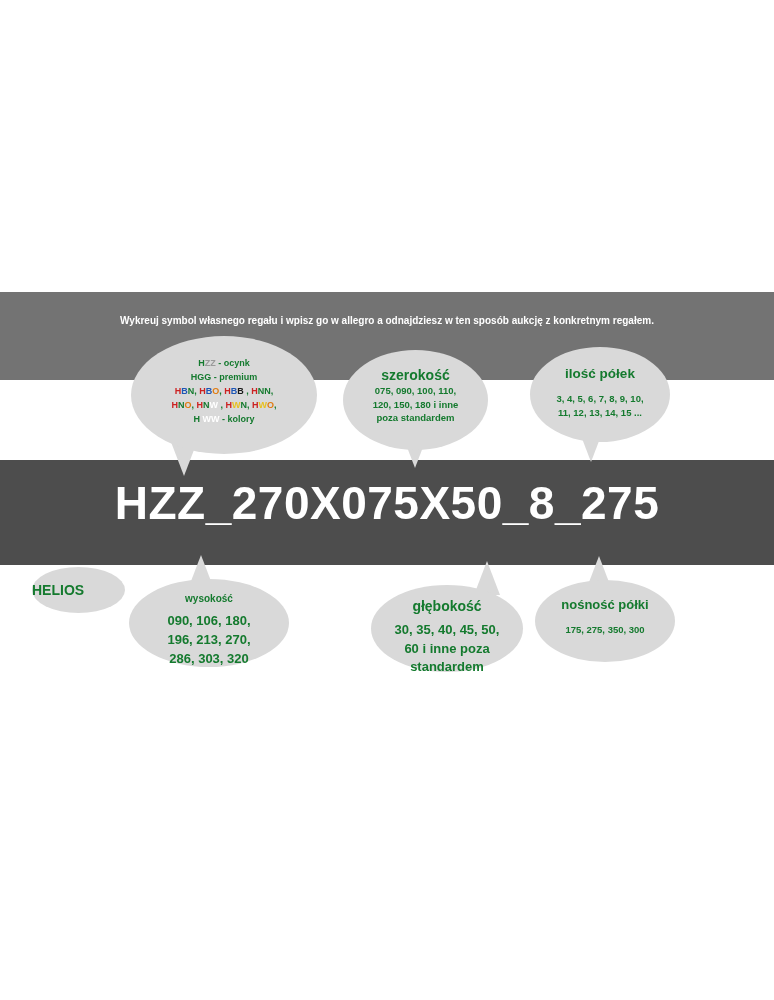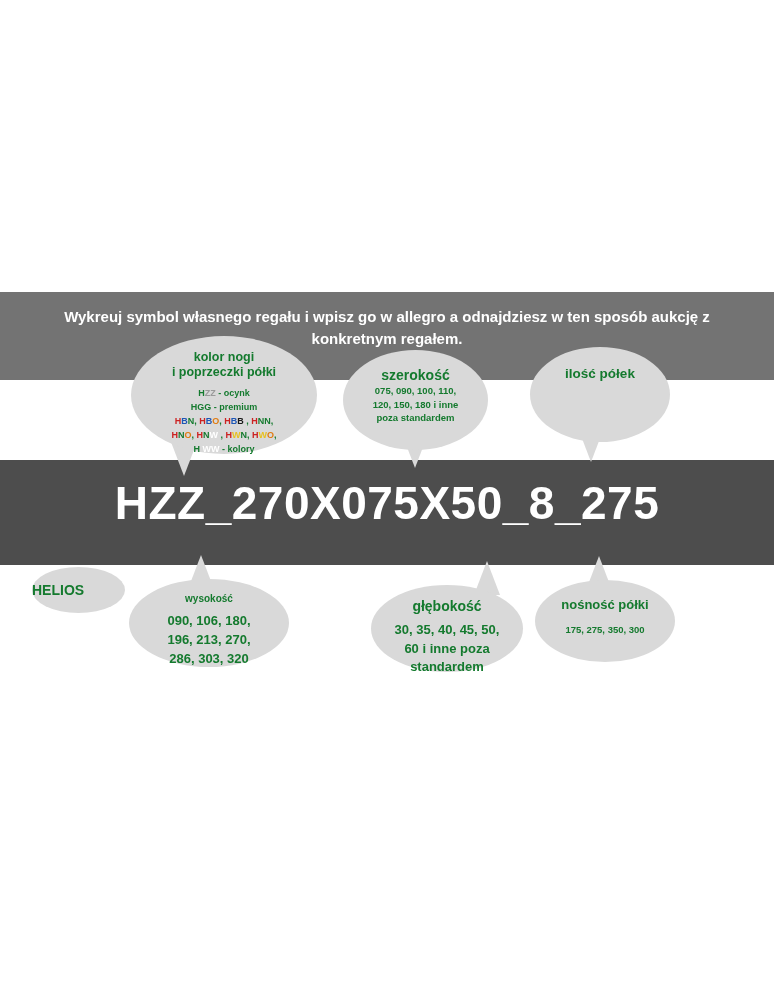--- a/index.html
+++ b/index.html
@@ -47,25 +47,25 @@
   .band-white-2 {
     top: 273px;
     height: 127px;
     background: #ffffff;
   }
 
   
   .headline {
     position: absolute;
     left: 40px;
-    top: 14px;
+    top: 22px;
     width: 694px;
     text-align: center;
     color: #ffffff;
-    font-size: 15px;
+    font-size: 10px;
     font-weight: bold;
     line-height: 1.45;
   }
 
   
   .code {
     position: absolute;
     left: 0;
     top: 184px;
     width: 774px;
@@ -186,24 +186,20 @@
   <div class="band band-white-1"></div>
   <div class="band band-dark"></div>
   <div class="band band-white-2"></div>
 
   <div class="headline">Wykreuj symbol własnego regału i wpisz go w allegro a odnajdziesz w ten sposób aukcję z konkretnym regałem.</div>
 
   <div class="code">HZZ_270X075X50_8_275</div>
 
   <div class="tail tail-down" id="tail-kolor-nogi"></div>
   <div class="bubble" id="bubble-kolor-nogi">
-    <div class="title">
-      <span>kolor nogi</span><br>
-      <span>i poprzeczki półki</span>
-    </div>
     <div class="body">
       <div><span class="c-green">H</span><span class="c-grey">ZZ</span><span class="c-green"> - ocynk</span></div>
       <div><span class="c-green">HGG - premium</span></div>
       <div><span class="c-red">H</span><span class="c-blue">B</span><span class="c-green">N</span><span class="c-green">, </span><span class="c-red">H</span><span class="c-blue">B</span><span class="c-orange">O</span><span class="c-green">, </span><span class="c-red">H</span><span class="c-blue">B</span><span class="c-black">B</span><span class="c-green"> , </span><span class="c-red">H</span><span class="c-green">NN,</span></div>
       <div><span class="c-red">H</span><span class="c-green">N</span><span class="c-orange">O</span><span class="c-green">, </span><span class="c-red">H</span><span class="c-green">N</span><span class="c-white">W</span><span class="c-green"> , </span><span class="c-red">H</span><span class="c-yellow">W</span><span class="c-green">N</span><span class="c-green">, </span><span class="c-red">H</span><span class="c-yellow">W</span><span class="c-orange">O</span><span class="c-green">,</span></div>
       <div><span class="c-green">H </span><span class="c-white">WW</span><span class="c-green"> - kolory</span></div>
     </div>
   </div>
 
   <div class="tail tail-down" id="tail-szerokosc"></div>
@@ -212,20 +208,24 @@
     <div class="body">
       <div>075, 090, 100, 110,</div>
       <div>120, 150, 180  i inne</div>
       <div>poza standardem</div>
     </div>
   </div>
 
   <div class="tail tail-down" id="tail-ilosc-polek"></div>
   <div class="bubble" id="bubble-ilosc-polek">
     <div class="title">ilość półek</div>
+    <div class="body">
+      <div>3, 4, 5, 6, 7, 8, 9, 10,</div>
+      <div>11, 12, 13, 14, 15 ...</div>
+    </div>
   </div>
 
   <div class="bubble" id="bubble-helios">
     <div class="title">HELIOS</div>
   </div>
 
   <div class="tail tail-up" id="tail-wysokosc"></div>
   <div class="bubble" id="bubble-wysokosc">
     <div class="title">wysokość</div>
     <div class="body">

